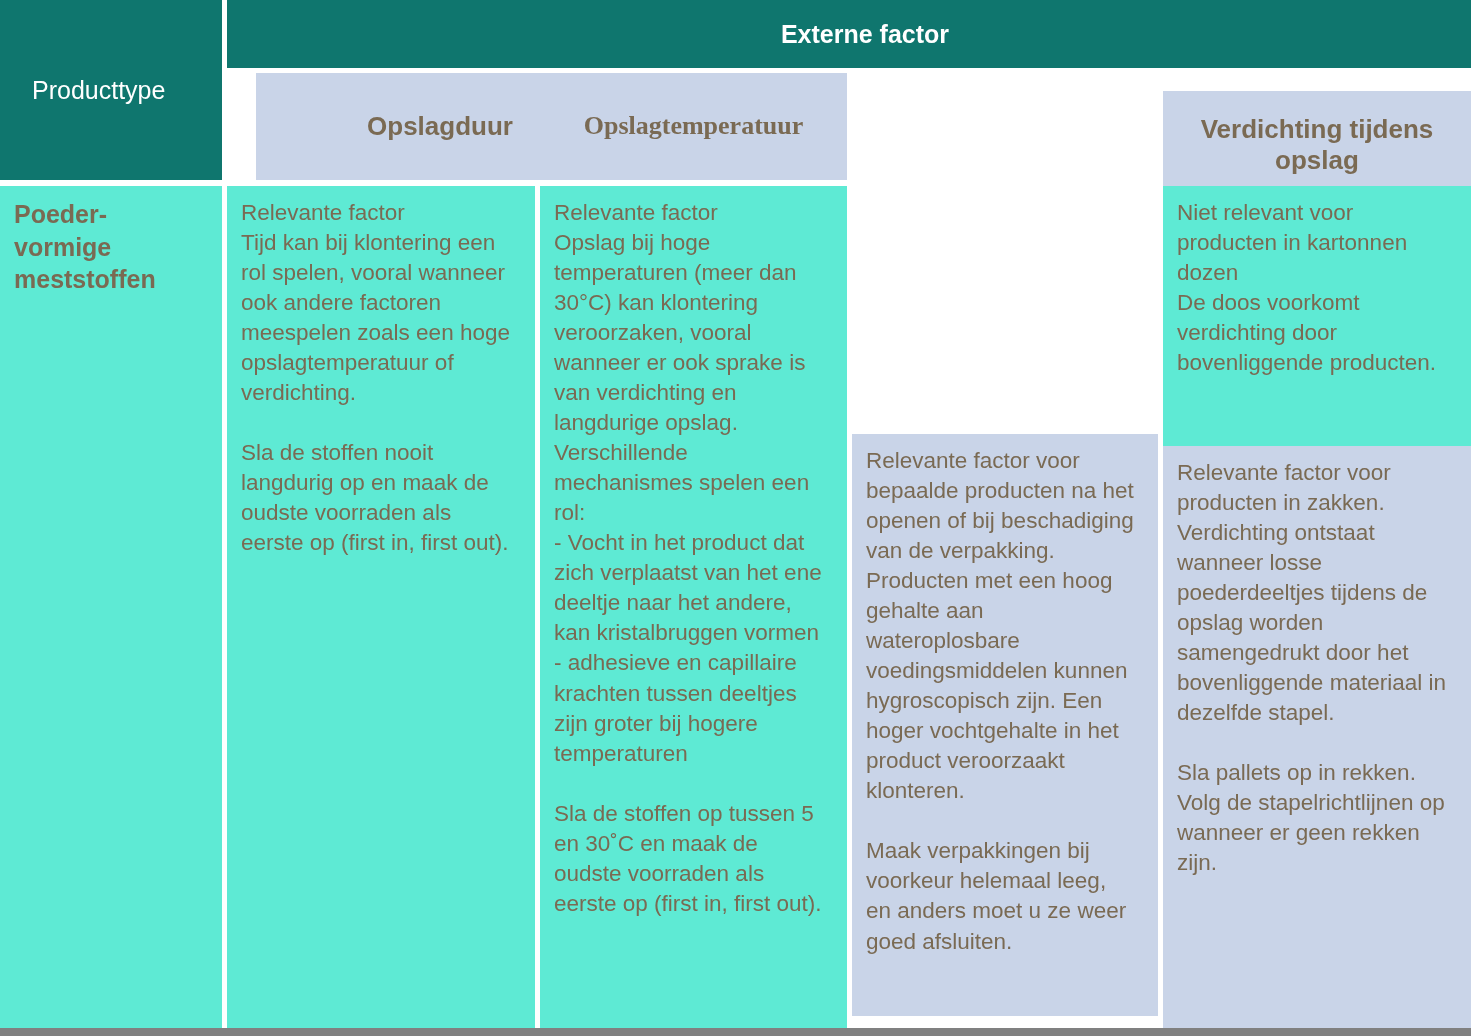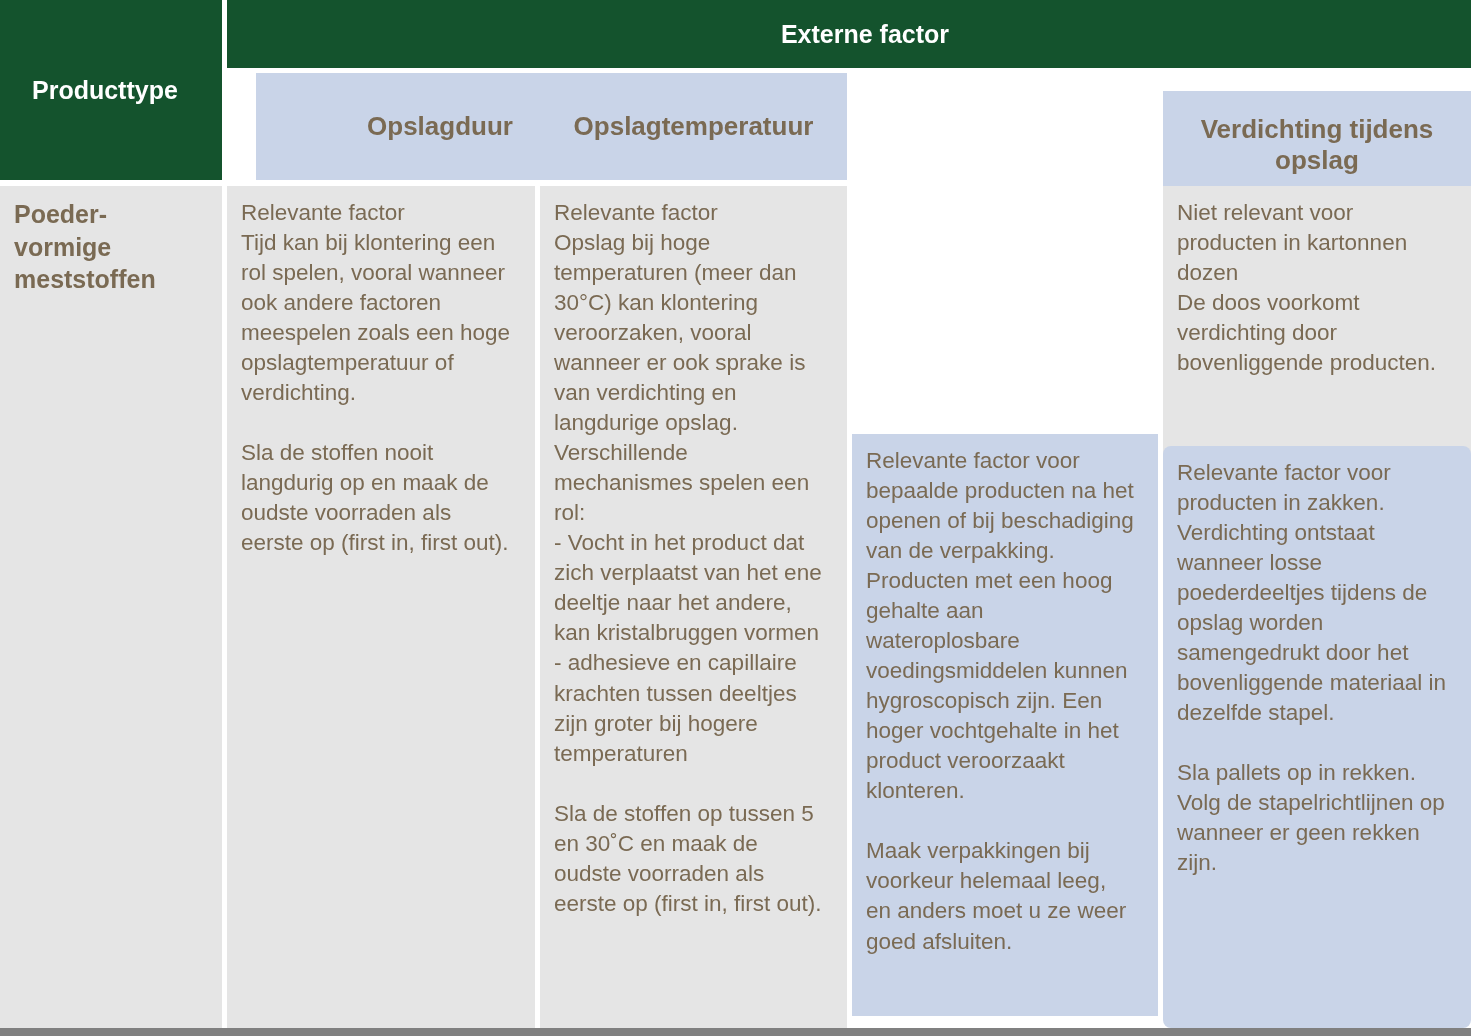--- a/index.html
+++ b/index.html
@@ -13,32 +13,32 @@
     position: relative;
     width: 1471px;
     height: 1036px;
     background: #ffffff;
     overflow: hidden;
   }
 
   
   .cell {
     position: absolute;
-    background: #e5e5e5;
+    background: #5eead4;
     color: #7a6a53;
   }
   .cell.dark  { background: #c9d4e8; }
-  .cell.blue  { background: #14532d; color: #ffffff; padding-left: 32px; }
+  .cell.blue  { background: #0f766e; color: #ffffff; padding-left: 32px; }
 
   
   .hdr-producttype {
     left: 0px; top: 0px; width: 222px; height: 180px;
     display: flex; align-items: center; justify-content: flex-start;
     padding-left: 14px;
-    font-size: 25px; font-weight: bold; letter-spacing: 0px;
+    font-size: 25px; font-weight: normal; letter-spacing: 0px;
   }
   .hdr-externe {
     left: 227px; top: 0px; width: 1244px; height: 68px;
     display: flex; align-items: center; justify-content: center;
     font-size: 25px; font-weight: bold;
   }
   .hdr-col {
     top: 73px; height: 107px;
     display: flex; align-items: center; justify-content: center;
     text-align: center;
@@ -73,21 +73,21 @@
 <body>
 
 <div id="root">
 
   <div class="cell blue hdr-producttype">Producttype</div>
 
   <div class="cell blue hdr-externe">Externe factor</div>
 
   <div class="cell dark hdr-col" style="left:227px;width:368px;margin-left:29px;">Opslagduur</div>
 
-  <div class="cell dark hdr-col" style="left:540px;width:307px;">Opslagtemperatuur</div>
+  <div class="cell dark hdr-col" style="left:540px;width:307px;font-family:Liberation Serif, serif;">Opslagtemperatuur</div>
 
 
   <div class="cell dark hdr-col" style="left:1163px;width:308px;margin-top:18px;">Verdichting tijdens opslag</div>
 
   <div class="cell rowlabel" style="left:0px;top:186px;width:222px;height:842px;">Poeder-
 vormige
 meststoffen</div>
 
   <div class="cell body-cell" style="left:227px;top:186px;width:308px;height:842px;">Relevante factor
 Tijd kan bij klontering een rol spelen, vooral wanneer ook andere factoren meespelen zoals een hoge opslagtemperatuur of verdichting.
@@ -103,19 +103,19 @@
 
 
   <div class="cell dark body-cell" style="left:852px;top:434px;width:306px;height:582px;">Relevante factor voor bepaalde producten na het openen of bij beschadiging van de verpakking.
 Producten met een hoog gehalte aan wateroplosbare voedingsmiddelen kunnen hygroscopisch zijn. Een hoger vochtgehalte in het product veroorzaakt klonteren.
 
 Maak verpakkingen bij voorkeur helemaal leeg, en anders moet u ze weer goed afsluiten.</div>
 
   <div class="cell body-cell" style="left:1163px;top:186px;width:308px;height:306px;">Niet relevant voor producten in kartonnen dozen
 De doos voorkomt verdichting door bovenliggende producten.</div>
 
-  <div class="cell dark body-cell" style="left:1163px;top:446px;width:308px;height:582px;border-radius:8px;">Relevante factor voor producten in zakken. Verdichting ontstaat wanneer losse poederdeeltjes tijdens de opslag worden samengedrukt door het bovenliggende materiaal in dezelfde stapel.
+  <div class="cell dark body-cell" style="left:1163px;top:446px;width:308px;height:582px;">Relevante factor voor producten in zakken. Verdichting ontstaat wanneer losse poederdeeltjes tijdens de opslag worden samengedrukt door het bovenliggende materiaal in dezelfde stapel.
 
 Sla pallets op in rekken. Volg de stapelrichtlijnen op wanneer er geen rekken zijn.</div>
 
   <div class="bottombar"></div>
 
 </div>
 
 </body></html>

